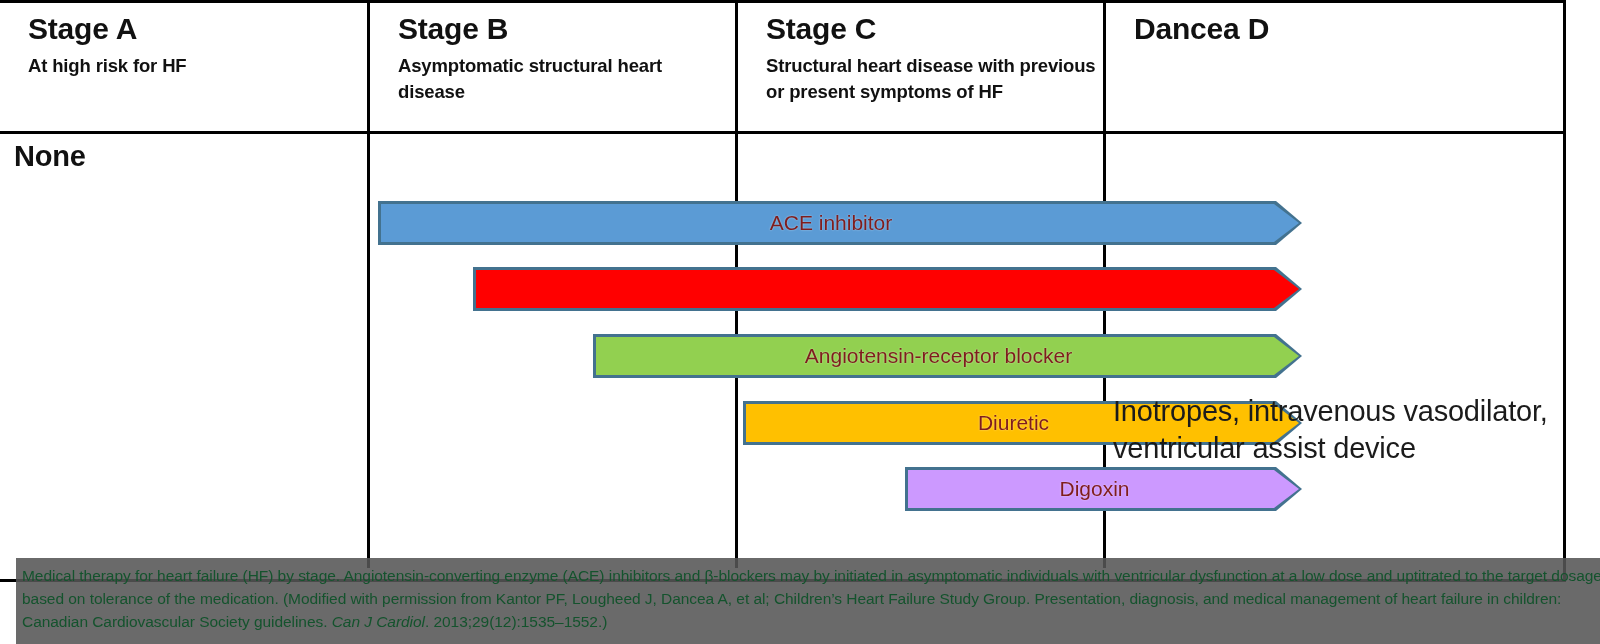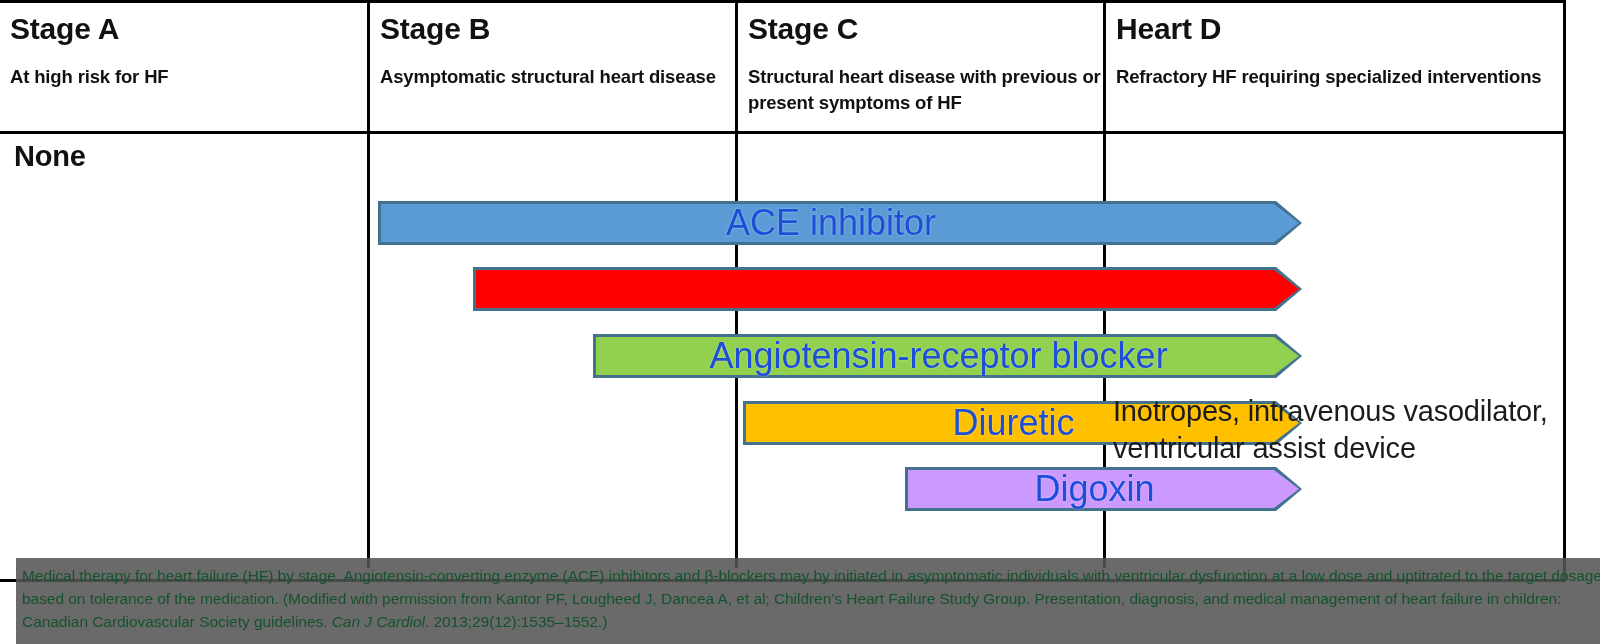--- a/index.html
+++ b/index.html
@@ -37,36 +37,36 @@
     width: 100%;
     height: 131px;
     box-sizing: border-box;
     border-bottom: 3px solid #000;
   }
   .stage-cell {
     position: absolute;
     top: 0;
     height: 131px;
     box-sizing: border-box;
-    padding: 9px 10px 0 10px;
+    padding: 9px 10px 0 28px;
   }
   .stage-title {
     font-size: 30px;
     font-weight: bold;
     line-height: 1.12;
     color: #111111;
     letter-spacing: -0.2px;
     white-space: nowrap;
   }
   .stage-desc {
     font-size: 18.5px;
     font-weight: bold;
     line-height: 1.42;
     color: #111111;
-    margin-top: 18px;
+    margin-top: 7px;
     letter-spacing: -0.15px;
   }
 
   
   #body-row {
     position: absolute;
     left: 0;
     top: 117px;
     width: 100%;
     height: 580px;
@@ -109,22 +109,22 @@
     right: 3px;
     top: 3px;
     bottom: 3px;
     -webkit-clip-path: polygon(0 0, calc(100% - 25px) 0, 100% 50%, calc(100% - 25px) 100%, 0 100%);
     clip-path: polygon(0 0, calc(100% - 25px) 0, 100% 50%, calc(100% - 25px) 100%, 0 100%);
     background: var(--fill);
   }
   .arrow-label {
     position: relative;
     z-index: 2;
-    color: #1d4ed8;
-    font-size: 36px;
+    color: #7f1d1d;
+    font-size: 21px;
     font-weight: normal;
     letter-spacing: 0px;
     white-space: nowrap;
     text-shadow: 0 0 2px rgba(255,255,255,0.55);
     padding-right: 18px;
   }
 
   
   #stage-d-text {
     position: absolute;
@@ -171,22 +171,21 @@
       <div class="stage-title">Stage B</div>
       <div class="stage-desc">Asymptomatic structural heart disease</div>
     </div>
 
     <div class="stage-cell" style="left:738px; width:380px;">
       <div class="stage-title">Stage C</div>
       <div class="stage-desc">Structural heart disease with previous or present symptoms of HF</div>
     </div>
 
     <div class="stage-cell" style="left:1106px; width:457px;">
-      <div class="stage-title">Heart D</div>
-      <div class="stage-desc">Refractory HF requiring specialized interventions</div>
+      <div class="stage-title">Dancea D</div>
     </div>
 
     <div class="vline" style="left:367px; height:131px;"></div>
     <div class="vline" style="left:735px; height:131px;"></div>
     <div class="vline" style="left:1103px; height:131px;"></div>
   </div>
 
   <div id="body-row">
 
     <div class="vline" style="left:367px; height:448px;"></div>

